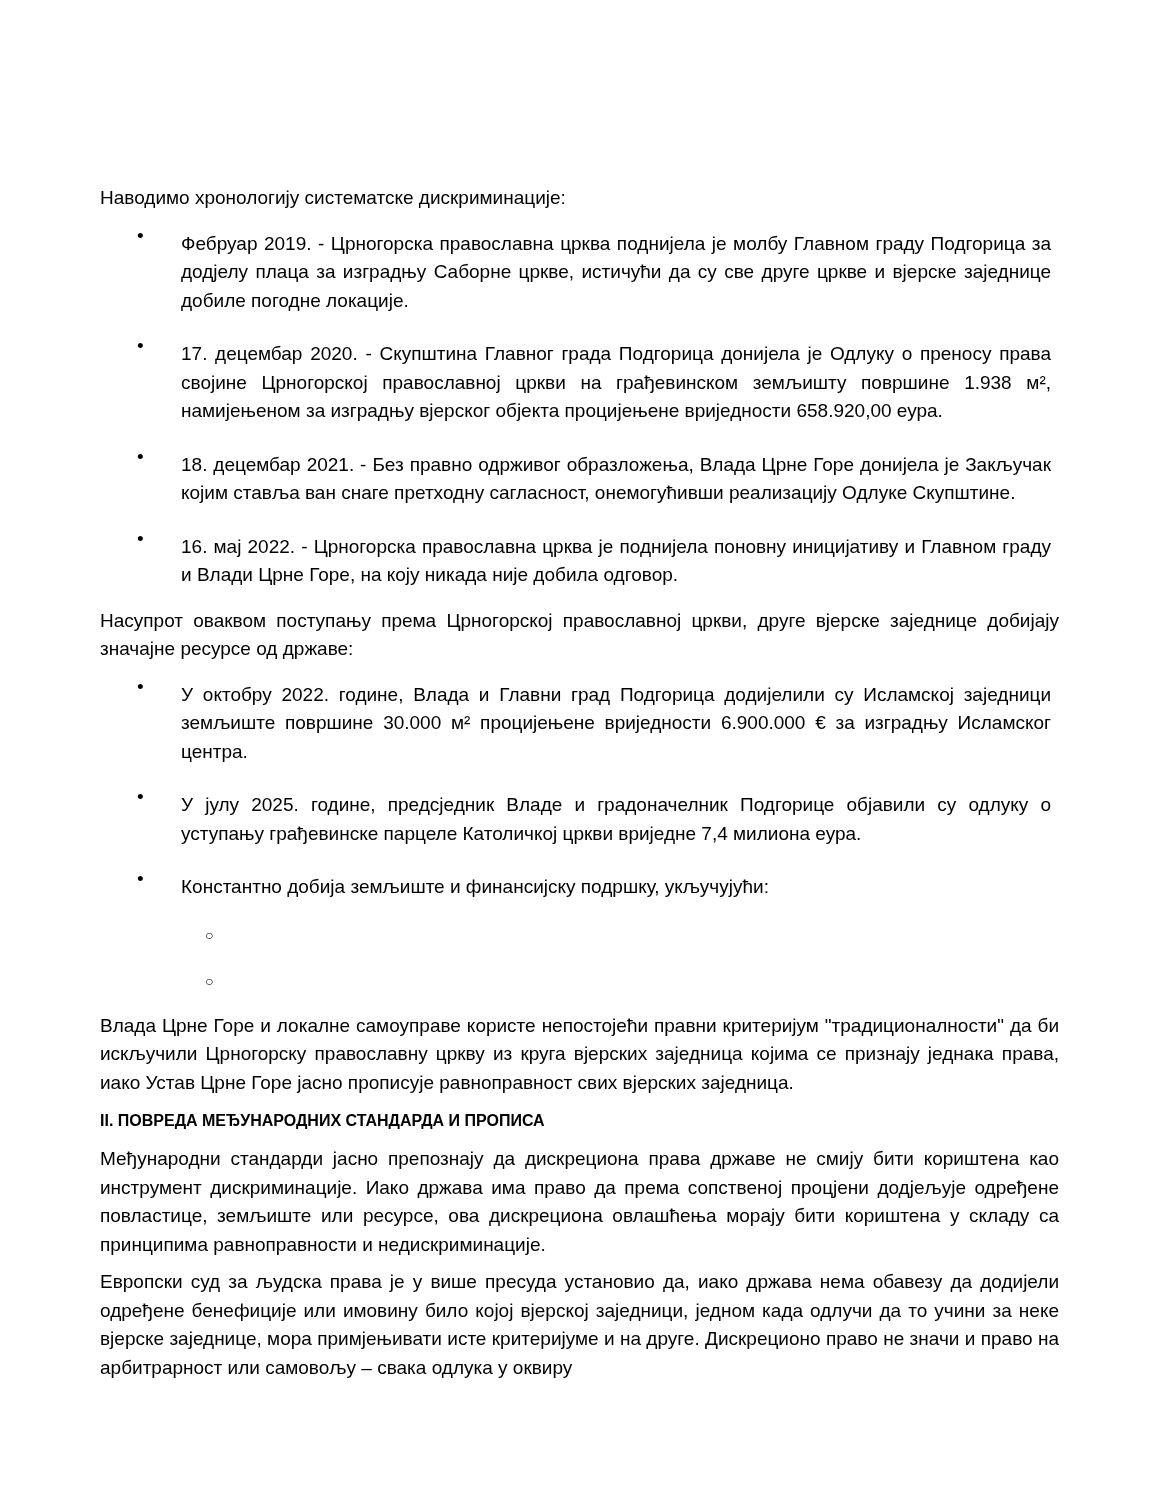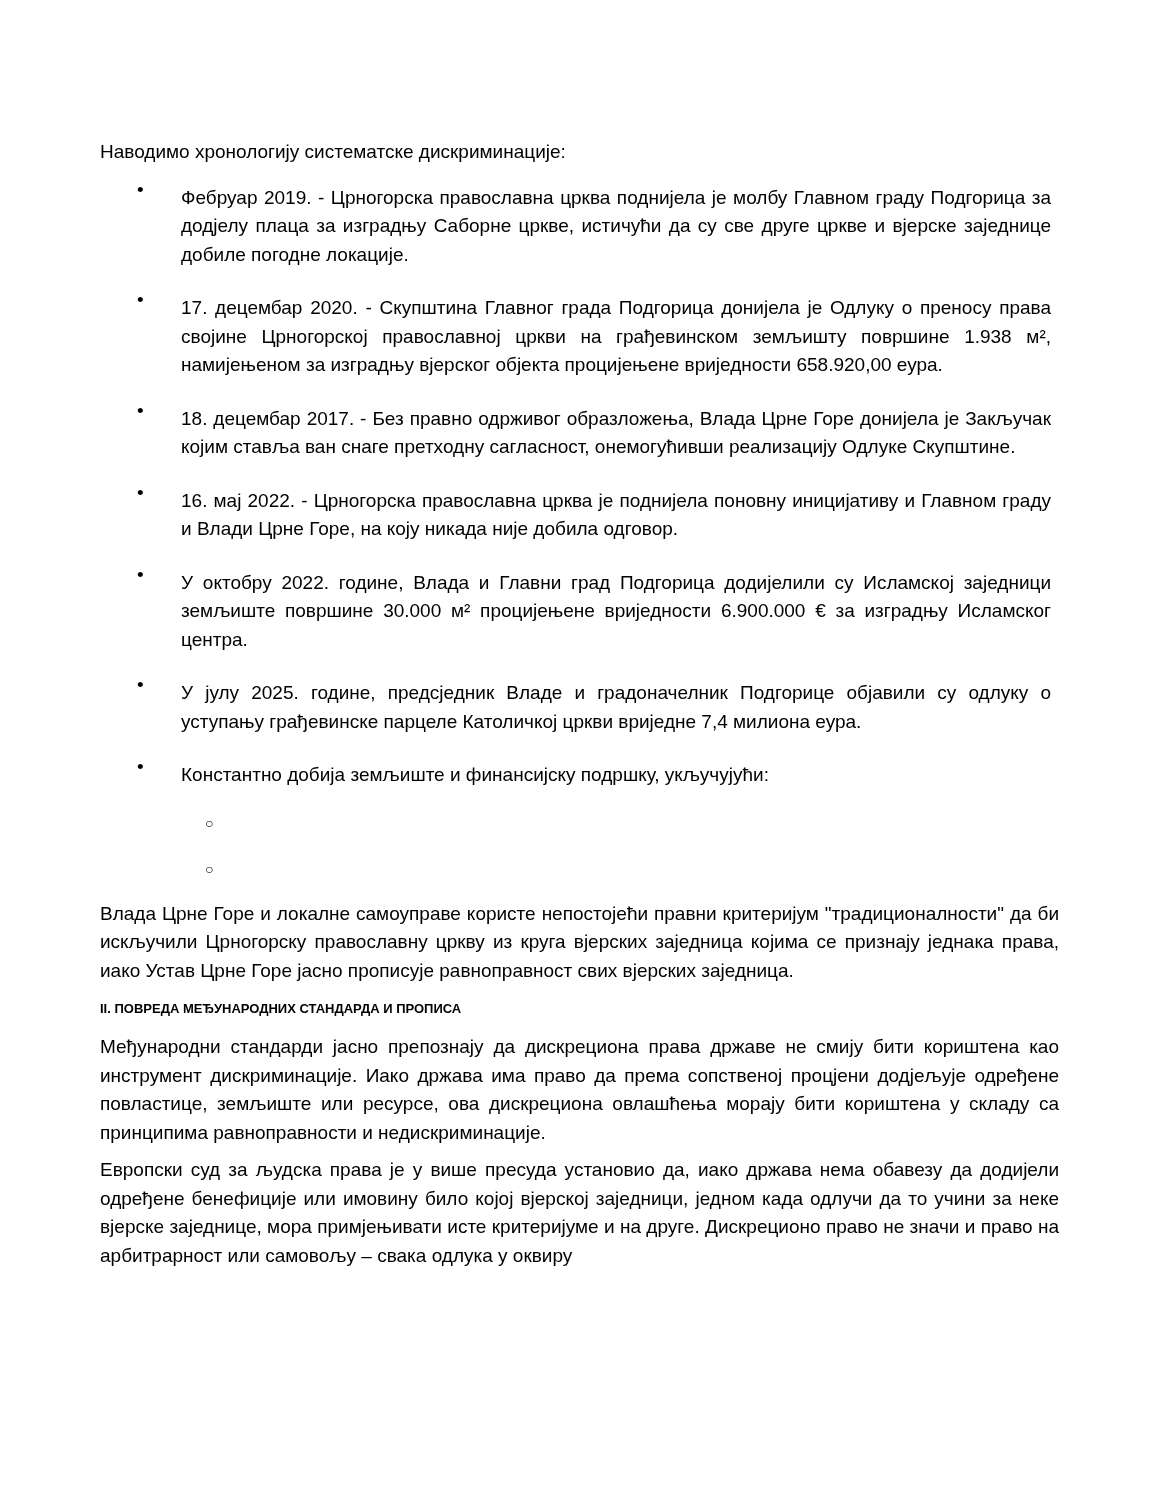--- a/index.html
+++ b/index.html
@@ -22,20 +22,21 @@
     line-height: 28.5px;
     color: #000000;
     background: #ffffff;
   }
   .para {
     margin: 0 0 9px 0;
     text-align: justify;
   }
   .para.single {
     text-align: left;
+    margin-top: 46px;
   }
   .li {
     display: flex;
     margin: 0 0 9px 0;
   }
   .li .li-text {
     flex: 1;
     margin: 8px;
     text-align: justify;
   }
@@ -47,21 +48,21 @@
   .li.l2 {
     margin: 7px 0 16px 0;
   }
   .li.l2 .marker {
     flex: 0 0 140px;
     padding-left: 105px;
     font-size: 14px;
     padding-top: 2px;
   }
   h2.section-heading {
-    font-size: 13px;
+    font-size: 16px;
     line-height: 29px;
     font-weight: bold;
     margin: 5px 0 10px 0;
     text-align: left;
   }
 </style>
 </head>
 <body>
 
 <div class="page">
@@ -73,28 +74,29 @@
     <p class="li-text">Фебруар 2019. - Црногорска православна црква поднијела је молбу Главном граду Подгорица за додјелу плаца за изградњу Саборне цркве, истичући да су све друге цркве и вјерске заједнице добиле погодне локације.</p>
   </div>
 
   <div class="li l1">
     <span class="marker">•</span>
     <p class="li-text">17. децембар 2020. - Скупштина Главног града Подгорица донијела је Одлуку о преносу права својине Црногорској православној цркви на грађевинском земљишту површине 1.938 м², намијењеном за изградњу вјерског објекта процијењене вриједности 658.920,00 еура.</p>
   </div>
 
   <div class="li l1">
     <span class="marker">•</span>
-    <p class="li-text">18. децембар 2017. - Без правно одрживог образложења, Влада Црне Горе донијела је Закључак којим ставља ван снаге претходну сагласност, онемогућивши реализацију Одлуке Скупштине.</p>
+    <p class="li-text">18. децембар 2021. - Без правно одрживог образложења, Влада Црне Горе донијела је Закључак којим ставља ван снаге претходну сагласност, онемогућивши реализацију Одлуке Скупштине.</p>
   </div>
 
   <div class="li l1">
     <span class="marker">•</span>
     <p class="li-text">16. мај 2022. - Црногорска православна црква је поднијела поновну иницијативу и Главном граду и Влади Црне Горе, на коју никада није добила одговор.</p>
   </div>
 
+  <p class="para">Насупрот оваквом поступању према Црногорској православној цркви, друге вјерске заједнице добијају значајне ресурсе од државе:</p>
 
 
   <div class="li l1">
     <span class="marker">•</span>
     <p class="li-text">У октобру 2022. године, Влада и Главни град Подгорица додијелили су Исламској заједници земљиште површине 30.000 м² процијењене вриједности 6.900.000 € за изградњу Исламског центра.</p>
   </div>
 
 
   <div class="li l1">
     <span class="marker">•</span>

